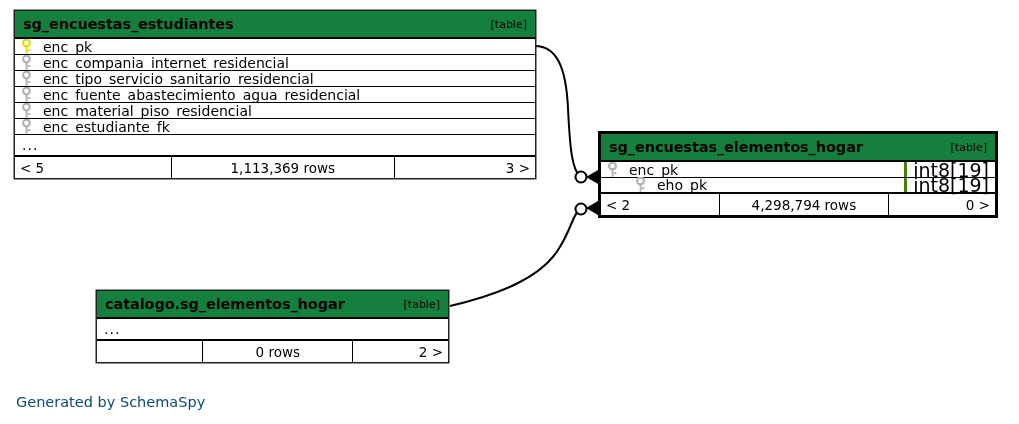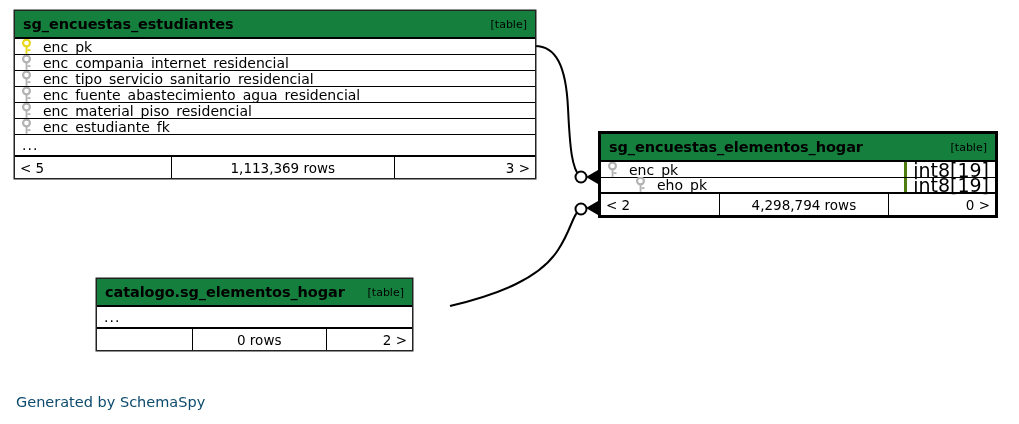--- a/index.html
+++ b/index.html
@@ -301,21 +301,21 @@
       <div class="row-type">int8[19]</div>
     </div>
 
     <div class="tbl-footer">
       <div class="foot-cell foot-left">&lt; 2</div>
       <div class="foot-cell foot-center">4,298,794 rows</div>
       <div class="foot-cell foot-right">0 &gt;</div>
     </div>
   </div>
 
-  <div class="table-node thin" style="left:96px; top:278px; width:317px;">
+  <div class="table-node thin" style="left:96px; top:290px; width:353px;">
     <div class="tbl-header">
       <span class="tbl-title">catalogo.sg_elementos_hogar</span>
       <span class="tbl-tag">[table]</span>
     </div>
 
     <div class="ellipsis-row">...</div>
 
     <div class="tbl-footer">
       <div class="foot-cell foot-left"></div>
       <div class="foot-cell foot-center">0 rows</div>

